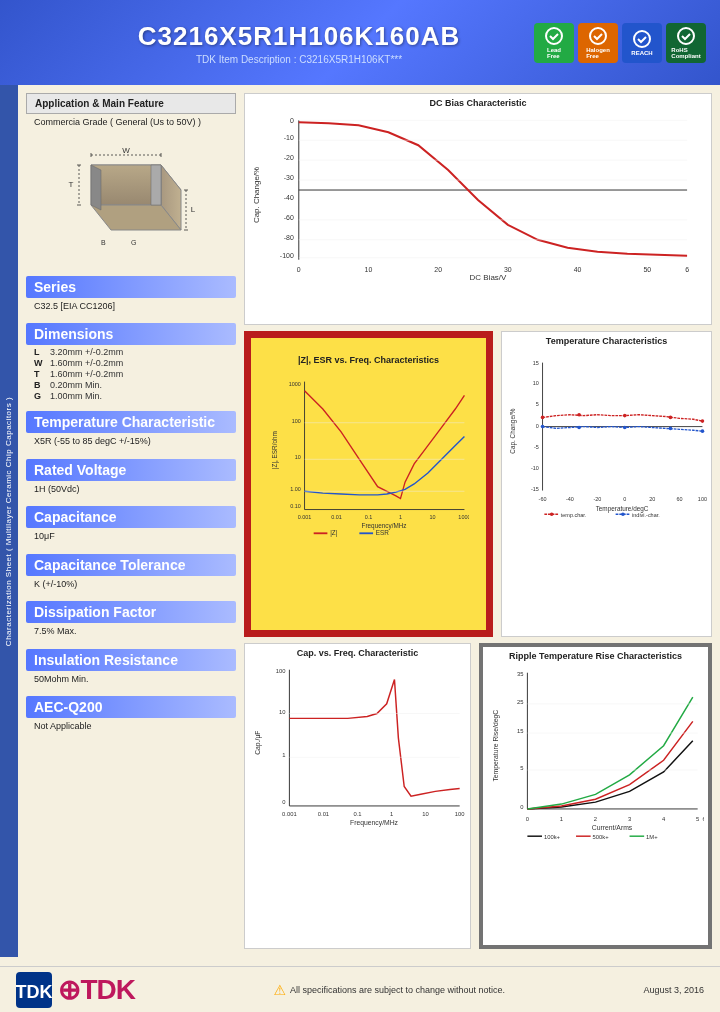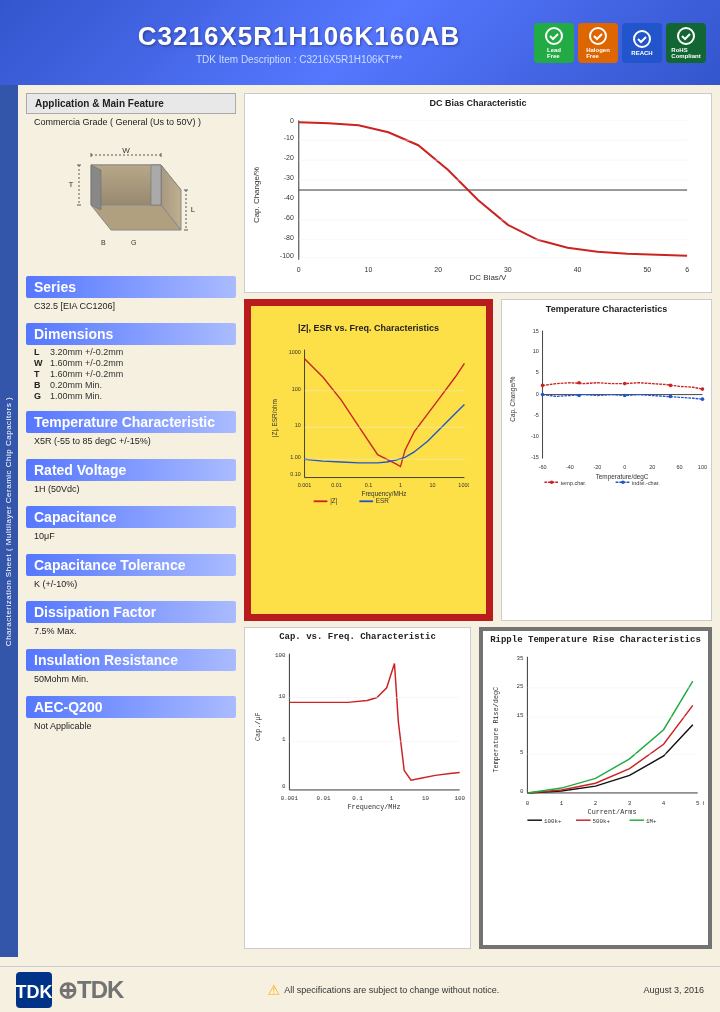--- a/index.html
+++ b/index.html
@@ -371,21 +371,21 @@
 
     <div>
       <div class="section-header">AEC-Q200</div>
       <div class="section-content">Not Applicable</div>
     </div>
 
   </div>
 
   <div class="right-panel">
 
-    <div style="border:1px solid #ccc; background:white; padding:4px; height:200px;">
+    <div style="border:1px solid #ccc; background:white; padding:4px; height:232px;">
       <div class="chart-title">DC Bias Characteristic</div>
       <svg width="100%" height="170" viewBox="0 0 460 170">
 
         <line x1="50" y1="10" x2="50" y2="150" stroke="#333" stroke-width="1"></line>
 
         <line x1="50" y1="80" x2="440" y2="80" stroke="#333" stroke-width="1"></line>
 
         <text x="45" y="13" text-anchor="end" font-size="7" fill="#333">0</text>
         <text x="45" y="30" text-anchor="end" font-size="7" fill="#333">-10</text>
         <text x="45" y="50" text-anchor="end" font-size="7" fill="#333">-20</text>
@@ -500,21 +500,21 @@
           <line x1="42" y1="176" x2="57" y2="176" stroke="#cc2222" stroke-width="1.5" stroke-dasharray="3,1"></line>
           <circle cx="50" cy="176" r="2" fill="#cc2222"></circle>
           <text x="60" y="179" font-size="6" fill="#333">temp.char.</text>
           <line x1="120" y1="176" x2="135" y2="176" stroke="#2255cc" stroke-width="1.5" stroke-dasharray="3,1"></line>
           <circle cx="128" cy="176" r="2" fill="#2255cc"></circle>
           <text x="138" y="179" font-size="6" fill="#333">indivi.-char.</text>
         </svg>
       </div>
     </div>
 
-    <div class="charts-row" style="flex:1; min-height:220px;font-family:Liberation Mono, monospace;">
+    <div class="charts-row" style="flex:1; min-height:220px;">
 
       <div style="flex:1; border:1px solid #ccc; background:white; padding:4px;">
         <div class="chart-title">Cap. vs. Freq. Characteristic</div>
         <svg width="100%" height="180" viewBox="0 0 220 185">
 
           <line x1="40" y1="10" x2="40" y2="150" stroke="#333" stroke-width="1"></line>
           <line x1="40" y1="150" x2="215" y2="150" stroke="#333" stroke-width="1"></line>
 
           <text x="36" y="13" text-anchor="end" font-size="6" fill="#333">100</text>
           <text x="36" y="55" text-anchor="end" font-size="6" fill="#333">10</text>
@@ -583,20 +583,20 @@
   </div>
 
 </div>
 
 <div class="footer">
   <div class="footer-logo">
     <svg width="36" height="36" viewBox="0 0 36 36">
       <rect x="0" y="0" width="36" height="36" fill="#003388" rx="4"></rect>
       <text x="18" y="26" text-anchor="middle" font-size="18" font-weight="900" fill="white" font-family="Arial">TDK</text>
     </svg>
-    <span style="font-size:24px; font-weight:900; color:#737373; letter-spacing:-1px;">⊕TDK</span>
+    <span style="font-size:28px; font-weight:900; color:#be185d; letter-spacing:-1px;">⊕TDK</span>
   </div>
   <div class="footer-notice">
     <span class="warning-icon">⚠</span>
     <span>All specifications are subject to change without notice.</span>
   </div>
   <div class="footer-date">August 3, 2016</div>
 </div>
 
 </body></html>

